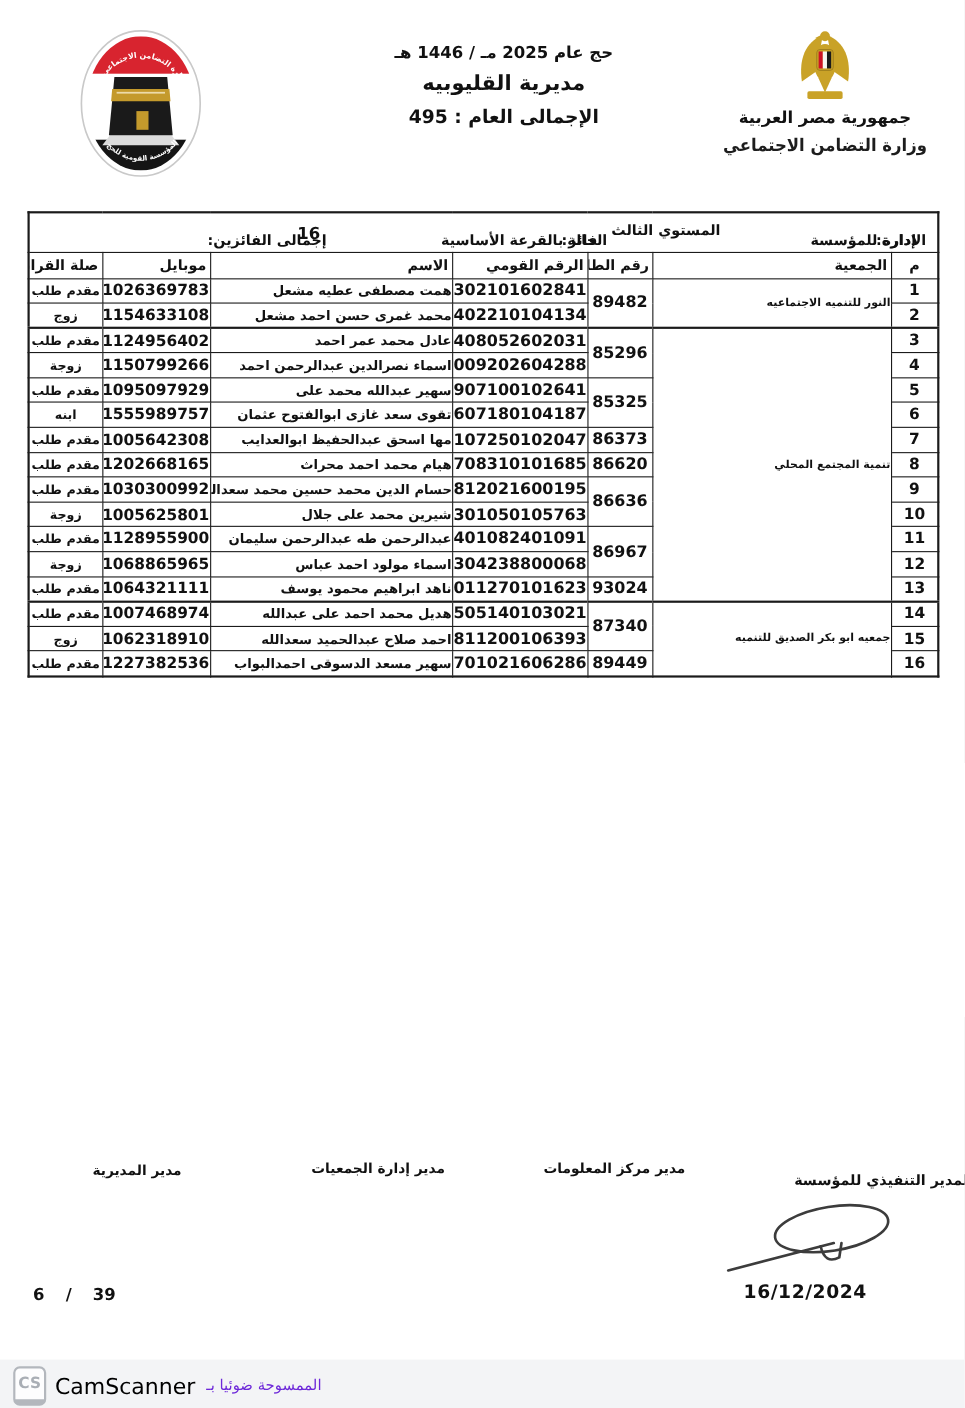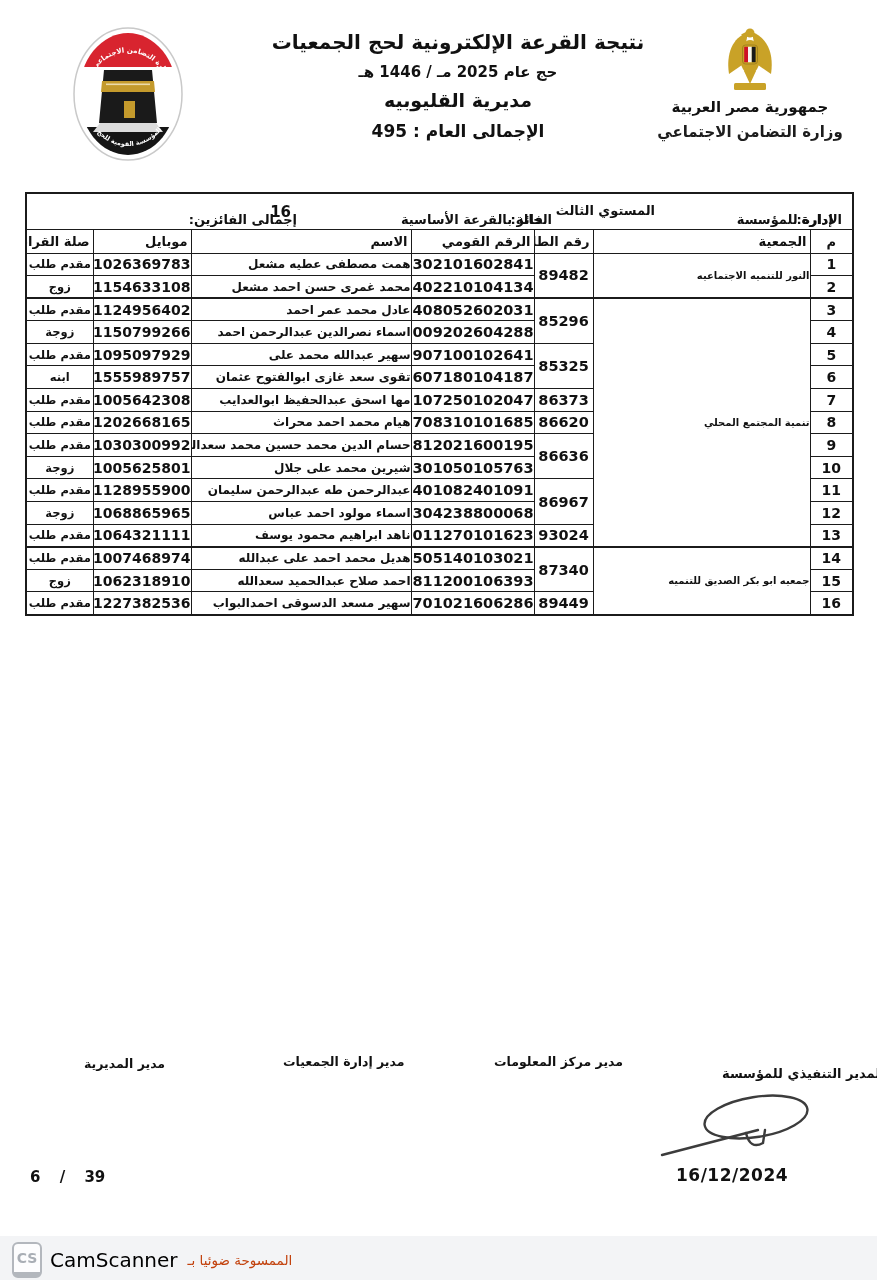--- a/index.html
+++ b/index.html
@@ -51,21 +51,21 @@
   .page-num { position:absolute; left:30px; top:1168px; font-size:15px; font-weight:600; }
   .page-num span { display:inline-block; }
   .page-num .sep { margin:0 14px; }
   
   .cs-strip { position:absolute; left:0; bottom:0; width:877px; height:44px; background:#f3f4f6; }
   .cs-inner { position:absolute; left:12px; top:6px; display:flex; align-items:center; }
   .cs-badge { width:30px; height:36px; border:2px solid #b3b7bd; border-bottom-width:6px; border-radius:6px;
               background:#fdfdfe; color:#a9aeb5; font-size:14px; font-weight:bold;
               display:flex; align-items:center; justify-content:center; }
   .cs-brand { font-size:20px; color:#000000; margin-left:8px; }
-  .cs-ar { font-size:13.5px; color:#c2410c; margin-left:10px; direction:rtl; }
+  .cs-ar { font-size:13.5px; color:#6d28d9; margin-left:10px; direction:rtl; }
 </style>
 </head>
 <body>
 
 <div class="page">
 
   <div class="hajj-badge">
     <svg width="112" height="136" viewBox="0 0 112 136">
       <ellipse cx="56" cy="68" rx="54" ry="66" fill="#ffffff" stroke="#c9c9c9" stroke-width="1.5"></ellipse>
       <clipPath id="ovalClip">
@@ -82,21 +82,20 @@
       <rect x="34" y="57.5" width="44" height="1.6" fill="#fdf6e0" opacity="0.7"></rect>
       <rect x="52" y="75" width="11" height="17" fill="#c49a2c"></rect>
       <path id="badgeTopArc" d="M15 56 A47 58 0 0 1 97 56" fill="none"></path>
       <text font-size="7" font-weight="bold" fill="#ffffff"><textPath href="#badgeTopArc" startOffset="14%">وزارة التضامن الاجتماعي</textPath></text>
       <path id="badgeBotArc" d="M18 98 A49 60 0 0 0 94 98" fill="none"></path>
       <text font-size="6.5" font-weight="bold" fill="#ffffff"><textPath href="#badgeBotArc" startOffset="12%">المؤسسة القومية للحج</textPath></text>
     </svg>
   </div>
 
   <div class="title-block">
-    <div class="title-1">نتيجة القرعة الإلكترونية لحج الجمعيات</div>
     <div class="title-2">حج عام 2025 مـ / 1446 هـ</div>
     <div class="title-3">مديرية القليوبيه</div>
     <div class="title-4">الإجمالى العام : 495</div>
   </div>
 
   <div class="emblem-block">
     <svg width="72" height="70" viewBox="0 0 72 70" style="display:block;margin:0 auto;">
       <g fill="#c9a227">
         <path d="M34 8 C18 14 12 30 15 50 L28 41 Z"></path>
         <path d="M38 8 C54 14 60 30 57 50 L44 41 Z"></path>

